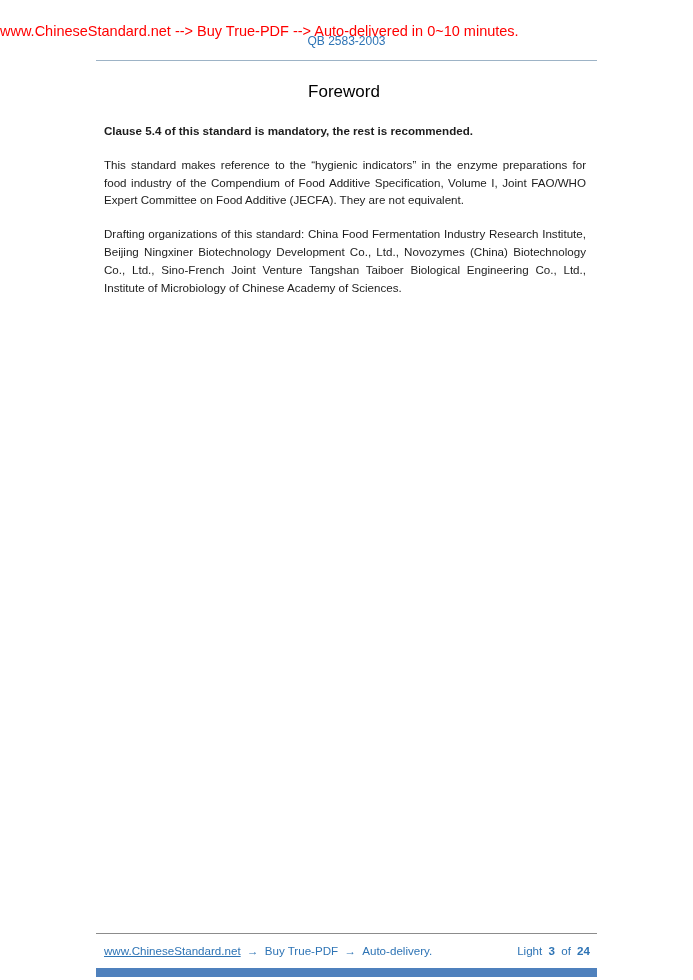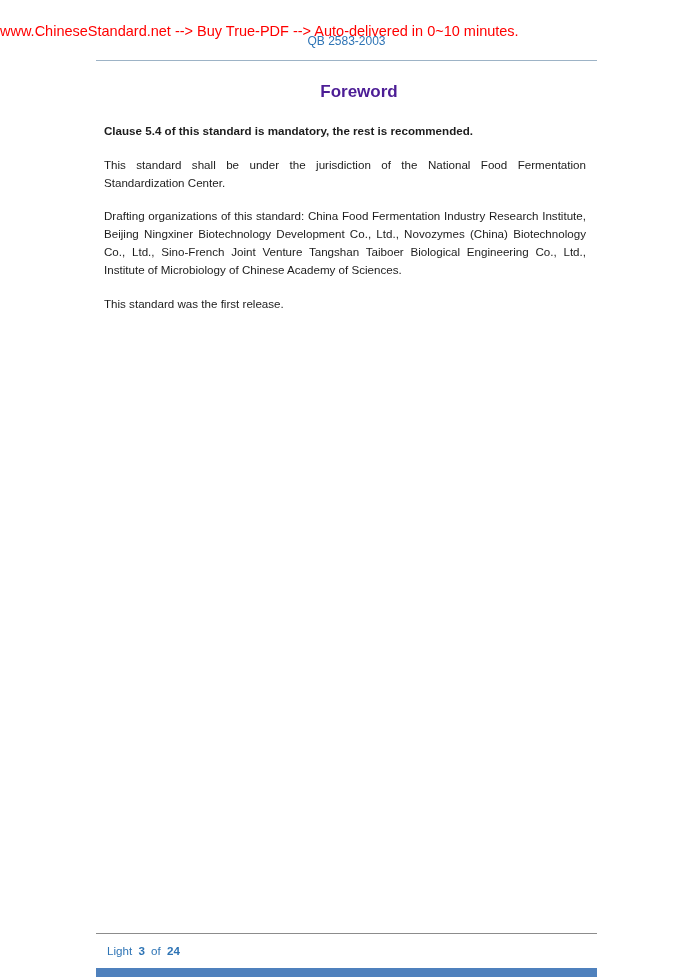--- a/index.html
+++ b/index.html
@@ -29,26 +29,26 @@
     color: var(--link-blue, #2e74b5);
     z-index: 1;
   }
   .header-rule {
     position: absolute;
     top: 60px; left: 96px; right: 96px;
     border-top: 1px solid #9db3c6;
   }
   .doc-title {
     position: absolute;
-    top: 82px; left: 116px; width: 486px;
+    top: 82px; left: 101px; width: 486px;
     margin: 0;
     text-align: center;
     font-size: 17px;
-    font-weight: bold;
-    color: #4c1d95;
+    font-weight: normal;
+    color: #000000;
   }
   .content {
     position: absolute;
     top: 122px; left: 104px; width: 486px;
     color: #1c1c1c;
     font-size: 11.6px;
     line-height: 17.8px;
   }
   .content p { margin: 0 4px 16px 0; text-align: justify; }
   .content p.bold { font-weight: bold; }
@@ -87,28 +87,34 @@
   <div class="header-promo">www.ChineseStandard.net --&gt; Buy True-PDF --&gt; Auto-delivered in 0~10 minutes.</div>
 
   <div class="header-code">QB 2583-2003</div>
 
   <div class="header-rule"></div>
 
   <h1 class="doc-title">Foreword</h1>
 
   <div class="content">
       <p class="bold">Clause 5.4 of this standard is mandatory, the rest is recommended.</p>
-      <p>This standard shall be under the jurisdiction of the National Food Fermentation Standardization Center.</p>
+      <p>This standard makes reference to the “hygienic indicators” in the enzyme preparations for food industry of the Compendium of Food Additive Specification, Volume I, Joint FAO/WHO Expert Committee on Food Additive (JECFA). They are not equivalent.</p>
       <p>Drafting organizations of this standard: China Food Fermentation Industry Research Institute, Beijing Ningxiner Biotechnology Development Co., Ltd., Novozymes (China) Biotechnology Co., Ltd., Sino-French Joint Venture Tangshan Taiboer Biological Engineering Co., Ltd., Institute of Microbiology of Chinese Academy of Sciences.</p>
-      <p>This standard was the first release.</p>
     </div>
 
   <div class="footer-rule"></div>
 
   <div class="footer">
+    <div class="footer-left">
+      <a>www.ChineseStandard.net</a>
+      <span>→</span>
+      <span>Buy True-PDF</span>
+      <span>→</span>
+      <span>Auto-delivery.</span>
+    </div>
     <div class="footer-right">
       <span>Light</span>
       <span class="b">3</span>
       <span>of</span>
       <span class="b">24</span>
     </div>
   </div>
 
   <div class="bottom-bar"></div>
 

